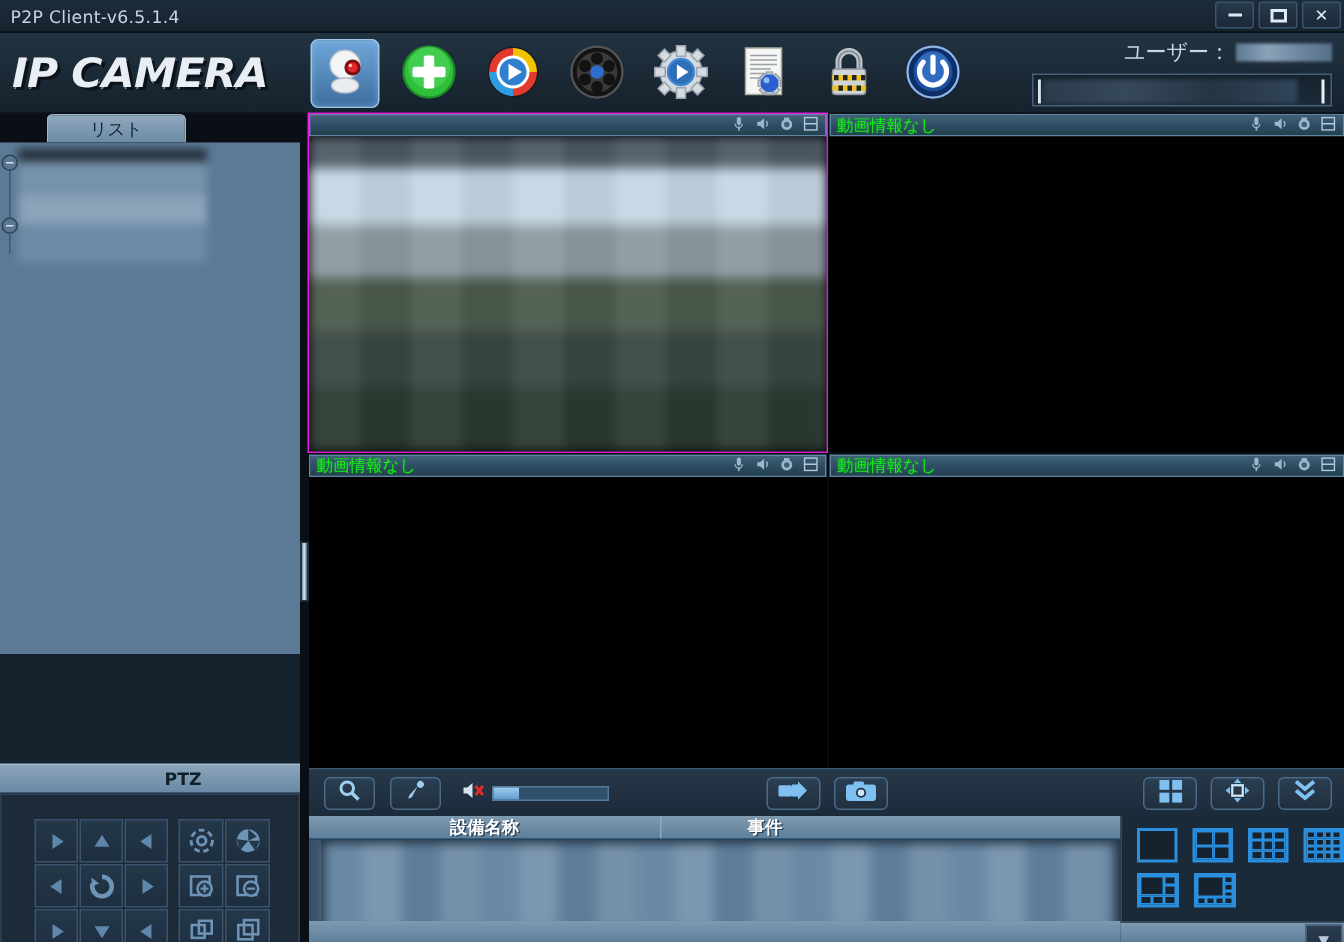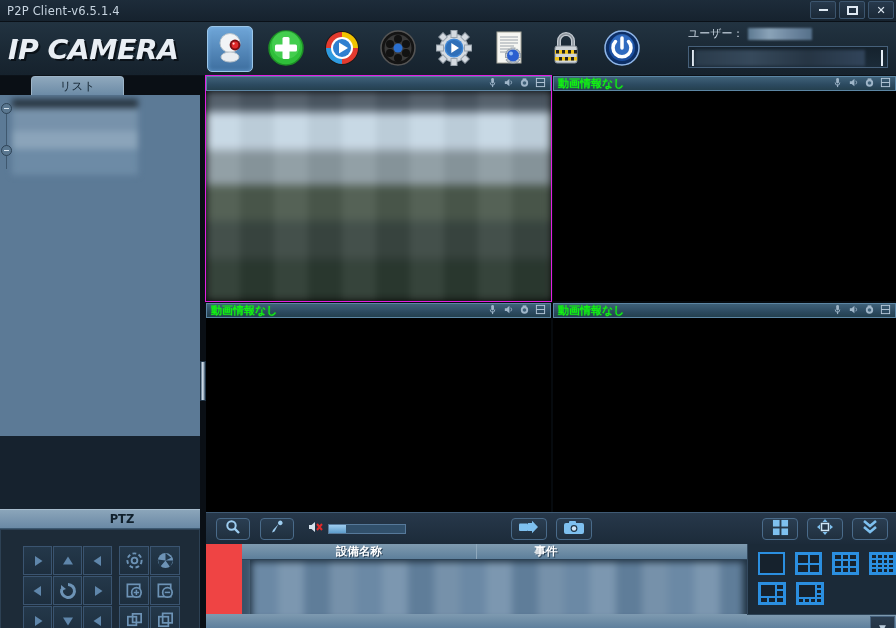--- a/index.html
+++ b/index.html
@@ -57,21 +57,21 @@
     width: 46px; height: 46px; border-radius: 5px;
     display: flex; align-items: center; justify-content: center;
     position: relative;
   }
   .tool.active {
     background: linear-gradient(#6fa6d8, #3d6e9f);
     border: 1px solid #9cc7ea;
     box-shadow: 0 0 4px rgba(130,190,240,.6) inset;
   }
   .userbox { position: absolute; right: 8px; top: 4px; width: 200px; text-align: right; }
-  .user-line { font-size: 11px; color: #cbd7e3; display: flex; justify-content: flex-start; align-items: center; gap: 4px; }
+  .user-line { font-size: 14px; color: #cbd7e3; display: flex; justify-content: flex-end; align-items: center; gap: 4px; }
   .redact {
     display: inline-block; height: 12px; width: 64px;
     background: linear-gradient(90deg,#5d7991,#8aa3b8,#6e87a0,#55708a);
     filter: blur(1.2px); vertical-align: middle;
   }
   .user-field {
     margin-top: 5px; height: 22px; width: 200px;
     background: linear-gradient(#15222d,#1b2b39);
     border: 1px solid #4a6широ; border: 1px solid #46607a;
     position: relative; overflow: hidden;
@@ -161,21 +161,21 @@
     background: #060a0e;
   }
   .pane { position:absolute; background:#000; }
   .pane-hdr {
     position:absolute; left:0; top:0; right:0; height: 15px;
     background: linear-gradient(#3f6179, #2c4a60 60%, #24404f);
     border: 1px solid #5c86a4;
     display:flex; align-items:center;
   }
   .pane-title {
-    margin-left: 4px; font-size: 11px; font-weight: bold; color: #12f112;
+    margin-left: 4px; font-size: 11px; font-weight: normal; color: #12f112;
     text-shadow: 0 0 2px rgba(0,255,0,.4);
     font-family: "DejaVu Sans", sans-serif;
     line-height: 13px;
   }
   .pane-icons { margin-left:auto; display:flex; gap:5px; padding-right: 4px; align-items:center; }
   .pane-body { position:absolute; left:0; top:15px; right:0; bottom:0; background:#000; overflow:hidden; }
   .pane.sel { outline: 2px solid #e21ee2; outline-offset: -1px; }
   .live-feed {
     position:absolute; inset:0;
     background:
@@ -214,22 +214,21 @@
     position:relative;
   }
   .vol-fill { position:absolute; left:0; top:0; bottom:0; width: 22%; background: linear-gradient(#9ecdf0,#5d9ccb); }
   .right-btns { position:absolute; right: 8px; display:flex; gap: 9px; }
   .mid-btns { position:absolute; left: 305px; display:flex; gap: 9px; }
   .cbtn.wide { width: 36px; margin-left: 0; }
 
   
   .table-wrap {
     position:absolute; left: 206px; top: 544px; width: 541px; height: 84px;
-    background: #ef4444;
-    padding-left: 36px;
+    background: #0369a1;
   }
   .thead {
     height: 16px; display:flex;
     background: linear-gradient(#7f9bb0, #5d7f9b);
     border-bottom: 1px solid #2d4358;
   }
   .th {
     font-size: 11.5px; font-weight: bold; color:#fff; text-shadow: 1px 1px 0 #2a4156;
     display:flex; align-items:center; justify-content:center;
     border-right: 1px solid #8fa9bd;

